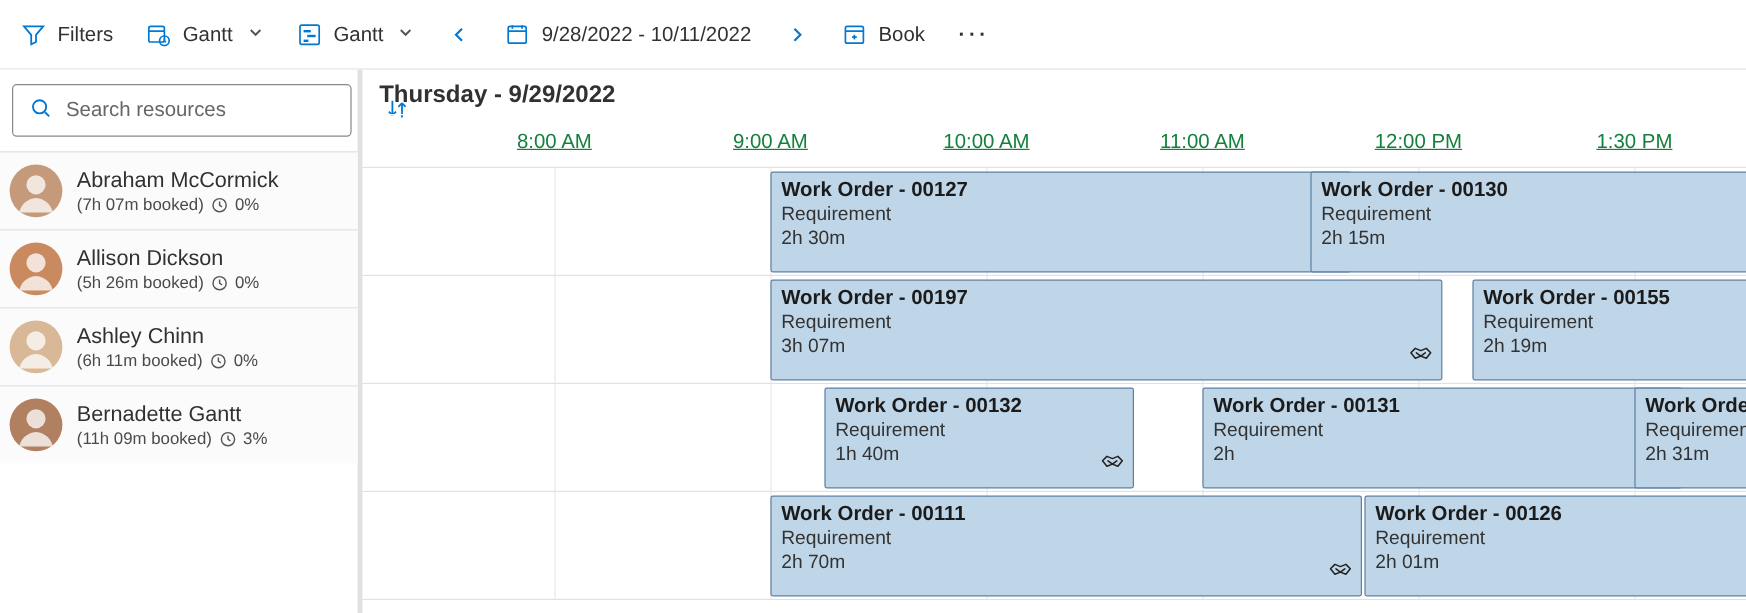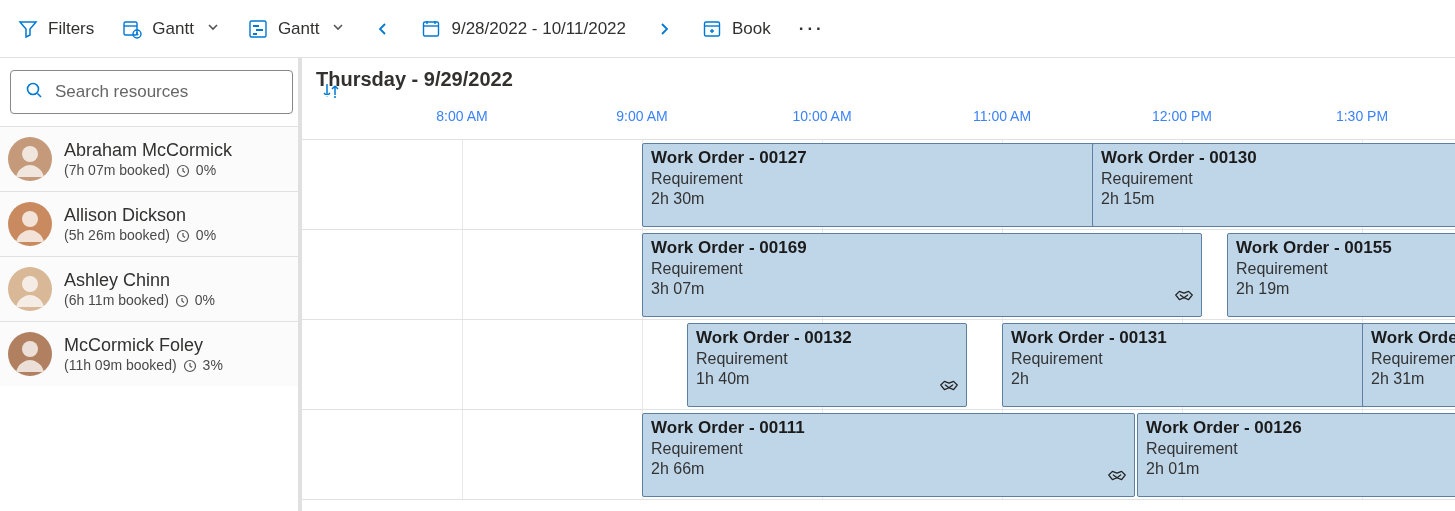--- a/index.html
+++ b/index.html
@@ -123,24 +123,25 @@
     border-bottom:1px solid #fff;
   }
   .time-header {
     position:relative;
     height:44px;
     border-bottom:1px solid var(--border);
   }
   .time-header .tick {
     position:absolute;
     top:12px;
-    font-size:14px;
-    color:#3b82f6;
+    font-size:17px;
+    color:#15803d;
     transform:translateX(-50%);
     white-space:nowrap;
+    text-decoration:underline;
   }
 
   .rows {
     position:relative;
   }
   .row {
     position:relative;
     height:90px;
     border-bottom:1px solid var(--border);
   }
@@ -340,21 +341,21 @@
           </div>
         </div>
         <div class="resource">
           <div class="avatar" style="background:#b08060">
             <svg width="44" height="44" viewBox="0 0 44 44">
               <circle cx="22" cy="17" r="8" fill="rgba(255,255,255,0.75)"></circle>
               <path d="M8 40c2-9 10-12 14-12s12 3 14 12" fill="rgba(255,255,255,0.75)"></path>
             </svg>
           </div>
           <div>
-            <div class="name">McCormick Foley</div>
+            <div class="name">Bernadette Gantt</div>
             <div class="sub">
               <span>(11h 09m booked)</span>
               <span class="clock-mini">
                 <svg width="14" height="14" viewBox="0 0 14 14" fill="none" stroke="#555" stroke-width="1.2">
                   <circle cx="7" cy="7" r="5.5"></circle>
                   <path d="M7 4v3l2 1.5"></path>
                 </svg>
               </span>
               <span>3%</span>
             </div>
@@ -397,42 +398,42 @@
           </div>
         </div>
         <div class="row">
           <div class="grid-line" style="left: 160.02px;"></div>
           <div class="grid-line" style="left: 340.02px;"></div>
           <div class="grid-line" style="left: 520.02px;"></div>
           <div class="grid-line" style="left: 700.02px;"></div>
           <div class="grid-line" style="left: 880.02px;"></div>
           <div class="grid-line" style="left: 1060.02px;"></div>
           <div class="wo" style="left: 340.02px; width: 559.6px;">
-            <div class="t">Work Order - 00169</div>
+            <div class="t">Work Order - 00197</div>
             <div class="r">Requirement</div>
             <div class="d">3h 07m</div>
             <span class="hs"><svg width="22" height="22" viewBox="0 0 24 24" fill="none" stroke="#222" stroke-width="1.4" stroke-linejoin="round" stroke-linecap="round">
                 <path d="M3 12l4-4 5 2 5-2 4 4-4 5-5-2-5 2-4-5z"></path>
                 <path d="M8 12l4 3 4-3"></path>
               </svg></span>
           </div>
           <div class="wo" style="left: 925.02px; width: 415.6px;">
             <div class="t">Work Order - 00155</div>
             <div class="r">Requirement</div>
             <div class="d">2h 19m</div>
           </div>
         </div>
         <div class="row">
           <div class="grid-line" style="left: 160.02px;"></div>
           <div class="grid-line" style="left: 340.02px;"></div>
           <div class="grid-line" style="left: 520.02px;"></div>
           <div class="grid-line" style="left: 700.02px;"></div>
           <div class="grid-line" style="left: 880.02px;"></div>
           <div class="grid-line" style="left: 1060.02px;"></div>
-          <div class="wo" style="left: 385.02px; width: 280px;">
+          <div class="wo" style="left: 385.02px; width: 258px;">
             <div class="t">Work Order - 00132</div>
             <div class="r">Requirement</div>
             <div class="d">1h 40m</div>
             <span class="hs"><svg width="22" height="22" viewBox="0 0 24 24" fill="none" stroke="#222" stroke-width="1.4" stroke-linejoin="round" stroke-linecap="round">
                 <path d="M3 12l4-4 5 2 5-2 4 4-4 5-5-2-5 2-4-5z"></path>
                 <path d="M8 12l4 3 4-3"></path>
               </svg></span>
           </div>
           <div class="wo" style="left: 700.02px; width: 400px;">
             <div class="t">Work Order - 00131</div>
@@ -452,21 +453,21 @@
         <div class="row">
           <div class="grid-line" style="left: 160.02px;"></div>
           <div class="grid-line" style="left: 340.02px;"></div>
           <div class="grid-line" style="left: 520.02px;"></div>
           <div class="grid-line" style="left: 700.02px;"></div>
           <div class="grid-line" style="left: 880.02px;"></div>
           <div class="grid-line" style="left: 1060.02px;"></div>
           <div class="wo" style="left: 340.02px; width: 493px;">
             <div class="t">Work Order - 00111</div>
             <div class="r">Requirement</div>
-            <div class="d">2h 66m</div>
+            <div class="d">2h 70m</div>
             <span class="hs"><svg width="22" height="22" viewBox="0 0 24 24" fill="none" stroke="#222" stroke-width="1.4" stroke-linejoin="round" stroke-linecap="round">
                 <path d="M3 12l4-4 5 2 5-2 4 4-4 5-5-2-5 2-4-5z"></path>
                 <path d="M8 12l4 3 4-3"></path>
               </svg></span>
           </div>
           <div class="wo" style="left: 835.02px; width: 388.6px;">
             <div class="t">Work Order - 00126</div>
             <div class="r">Requirement</div>
             <div class="d">2h 01m</div>
           </div>

